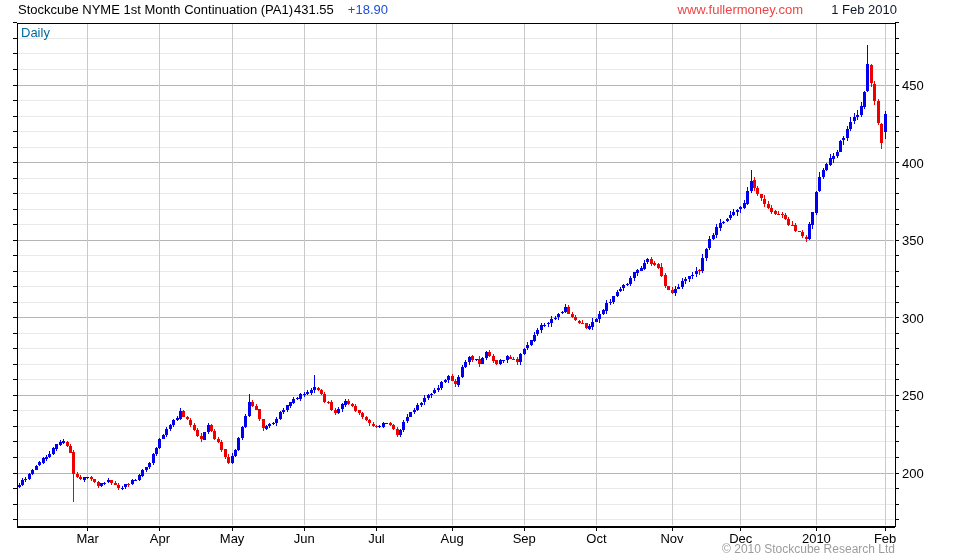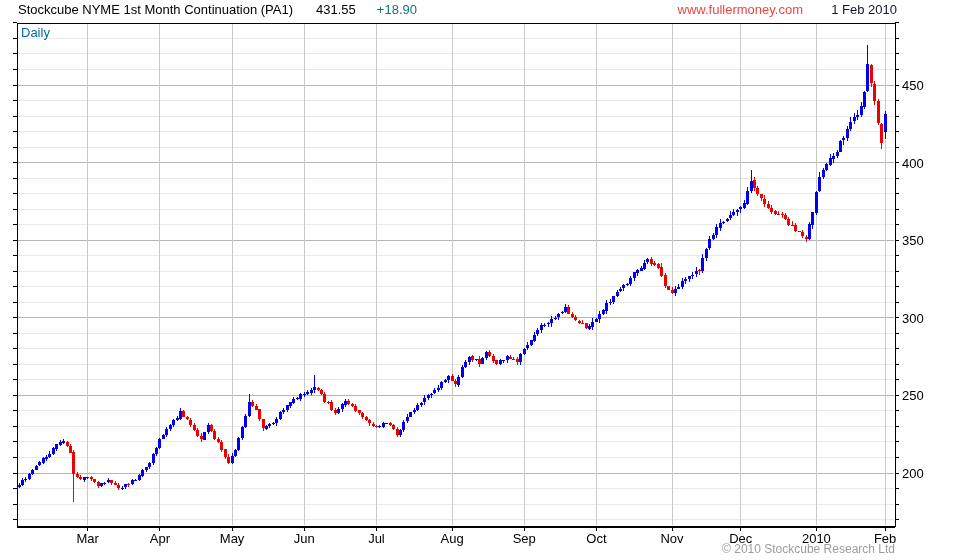--- a/index.html
+++ b/index.html
@@ -1,22 +1,22 @@
 <!DOCTYPE html>
 <html><head>
 <meta charset="utf-8">
 <style>
   html,body{margin:0;padding:0;}
   body{
     width:980px;height:560px;position:relative;background:#fff;
     font-family:"Liberation Sans",sans-serif;overflow:hidden;
   }
   .hdr-title{position:absolute;left:18px;top:2px;font-size:13px;color:#000;white-space:nowrap;}
-  .hdr-price{margin-left:23px;}
-  .hdr-change{margin-left:21px;color:#0f766e;}
+  .hdr-price{margin-left:1px;}
+  .hdr-change{margin-left:14px;color:#1d4ed8;}
   .hdr-site{position:absolute;top:2px;right:177px;font-size:13px;color:#ef4444;white-space:nowrap;}
   .hdr-date{position:absolute;top:2px;right:83px;font-size:13px;color:#0f172a;white-space:nowrap;}
   .daily{position:absolute;left:21px;top:25px;font-size:13px;color:#0369a1;}
   .copy{position:absolute;top:542px;right:85px;font-size:12px;color:#9c9c9c;}
   svg{position:absolute;left:0;top:0;}
   svg text{font-family:"Liberation Sans",sans-serif;fill:#000;}
 </style>
 </head>
 <body>
 

